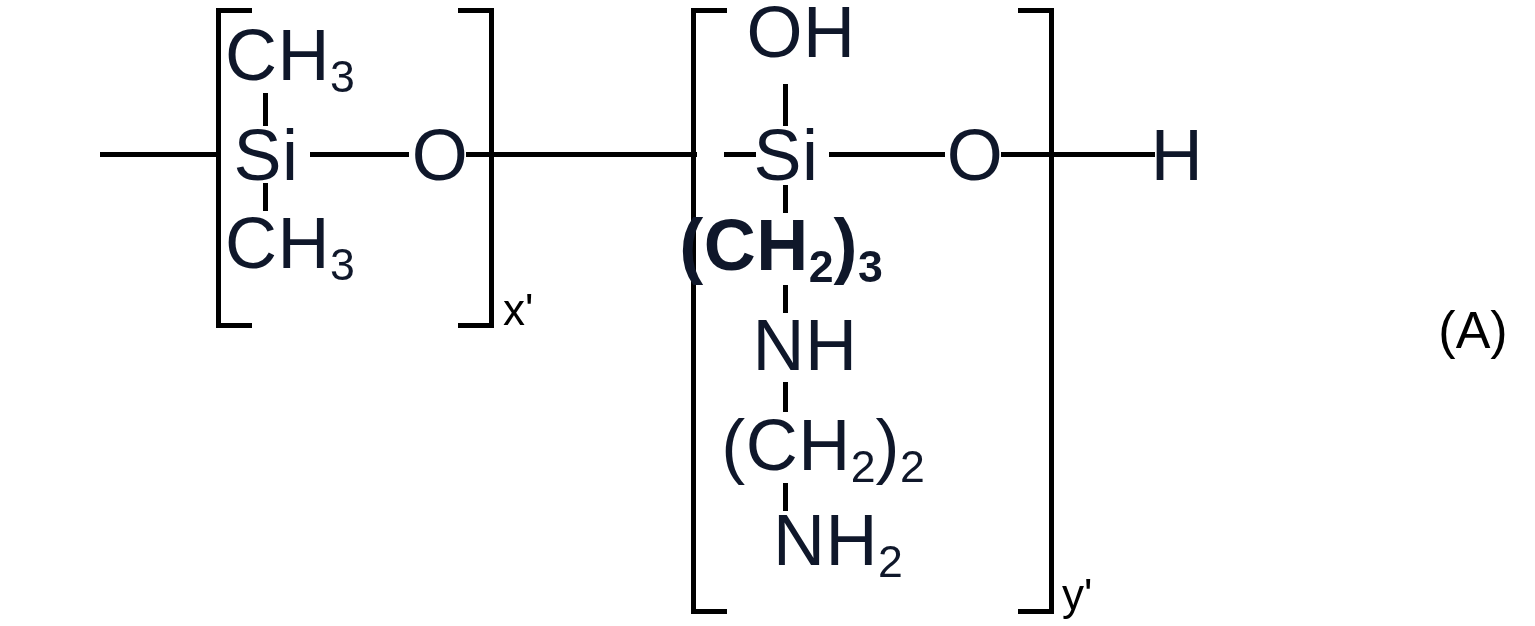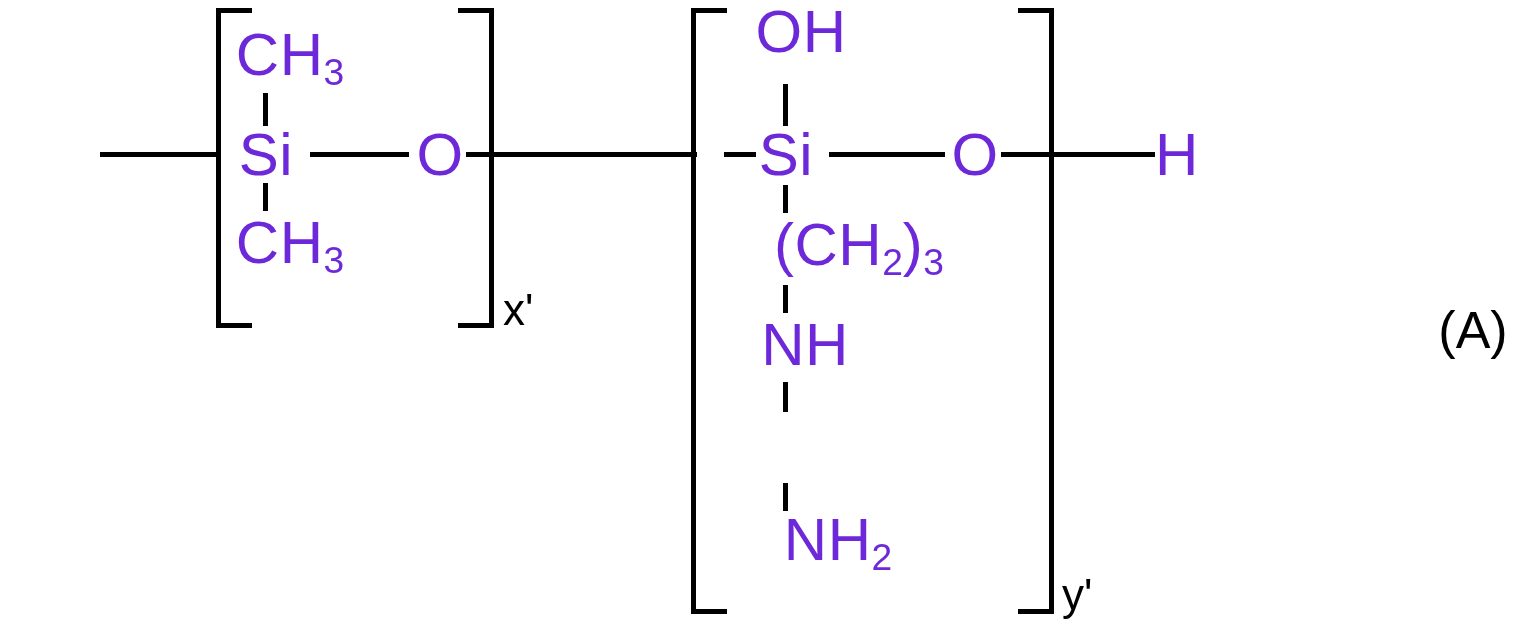--- a/index.html
+++ b/index.html
@@ -14,24 +14,24 @@
     height: 626px;
     background: #ffffff;
     font-family: "Liberation Sans", sans-serif;
     color: #000000;
     overflow: hidden;
   }
 
   
   .atom {
     position: absolute;
-    font-size: 60px;
+    font-size: 72px;
     line-height: 1;
     white-space: nowrap;
-    color: #6d28d9;
+    color: #0f172a;
     transform: translate(-50%, -50%);
     letter-spacing: 0.5px;
   }
   .atom sub {
     font-size: 0.62em;
     vertical-align: baseline;
     position: relative;
     top: 0.26em;
     letter-spacing: 0;
   }
@@ -159,32 +159,35 @@
   <div class="atom" style="left:786px; top:155px;">Si</div>
 
   <div class="bond-h" style="left:829px; top:152px; width:116px;"></div>
 
   <div class="atom" style="left:975px; top:155px;">O</div>
 
   <div class="bond-h" style="left:1001px; top:152px; width:55px;"></div>
 
   <div class="bond-v" style="left:783px; top:185px; height:28px;"></div>
 
-  <div class="atom" style="left:859px; top:245px;">
+  <div class="atom" style="left:781px; top:245px;font-weight:bold;">
     <span>(CH</span><sub>2</sub><span>)</span><sub>3</sub>
   </div>
 
   <div class="bond-v" style="left:783px; top:285px; height:28px;"></div>
 
   <div class="atom" style="left:805px; top:345px;">
     <span>NH</span>
   </div>
 
   <div class="bond-v" style="left:783px; top:382px; height:30px;"></div>
 
+  <div class="atom" style="left:823px; top:445px;">
+    <span>(CH</span><sub>2</sub><span>)</span><sub>2</sub>
+  </div>
 
   <div class="bond-v" style="left:783px; top:483px; height:28px;"></div>
 
   <div class="atom" style="left:838px; top:540px;">
     <span>NH</span><sub>2</sub>
   </div>
 
   <div class="sub-label" style="left:1062px; top:573px;">y'</div>
 
   <div class="bond-h" style="left:1051px; top:152px; width:104px;"></div>

